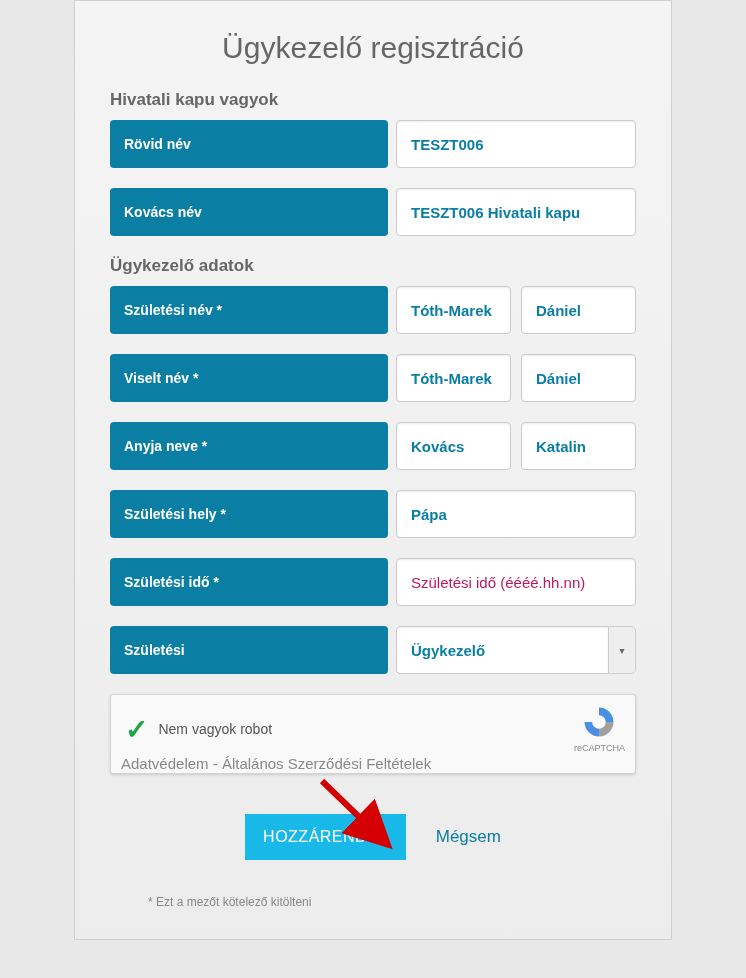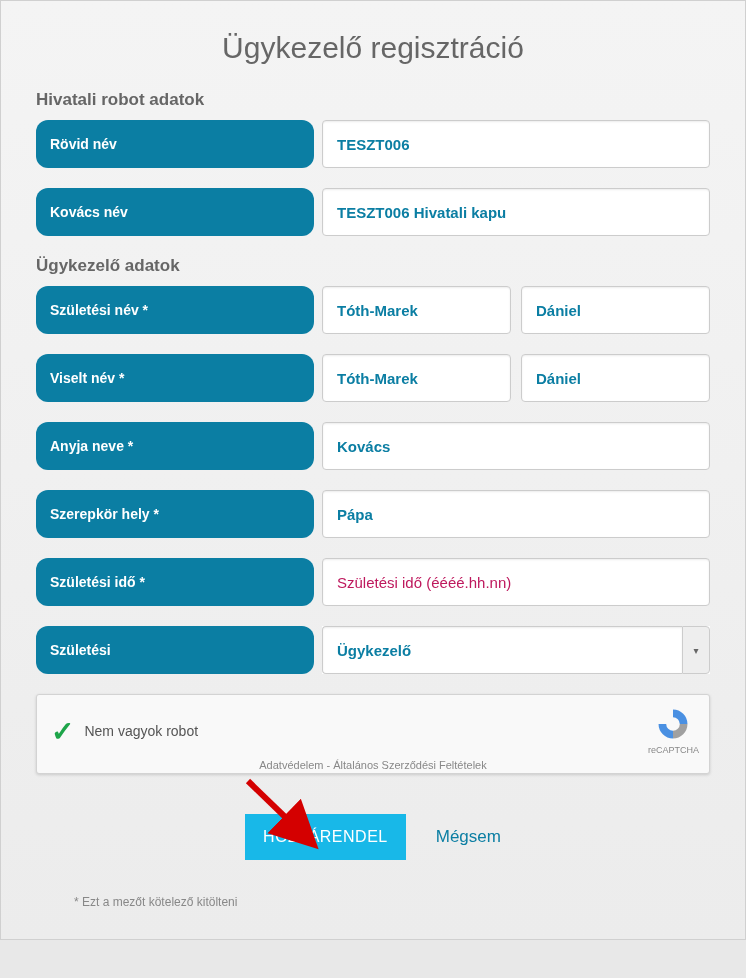--- a/index.html
+++ b/index.html
@@ -5,21 +5,21 @@
   * { box-sizing: border-box; }
   body {
     margin: 0;
     padding: 0;
     font-family: Arial, Helvetica, sans-serif;
     background: #e8e8e8;
     display: flex;
     justify-content: center;
   }
   .page {
-    width: 746px;
+    width: 598px;
     background: linear-gradient(to bottom, #f4f4f4 0%, #ececec 100%);
     border: 1px solid #d0d0d0;
     padding: 20px 35px 30px 35px;
     position: relative;
   }
   h1 {
     text-align: center;
     font-weight: 400;
     font-size: 30px;
     color: #666;
@@ -37,21 +37,21 @@
     margin-bottom: 20px;
     align-items: stretch;
   }
   .label {
     background: #0b7ea3;
     color: #fff;
     font-weight: 700;
     font-size: 14px;
     padding: 15px 14px;
     width: 278px;
-    border-radius: 12px;
+    border-radius: 4px;
     display: flex;
     align-items: center;
   }
   .input-wrap { flex: 1; display: flex; gap: 10px; }
   .input {
     flex: 1;
     background: #fff;
     border: 1px solid #ccc;
     border-radius: 4px;
     padding: 0 14px;
@@ -98,21 +98,21 @@
     display:flex;
     align-items:center;
     justify-content:space-between;
     flex:1;
   }
   .captcha-left { display:flex; align-items:center; gap:10px; }
   .check { color:#1ea54a; font-size:28px; font-weight:bold; margin-left:4px; }
   .captcha-text { color:#555; font-size:14px; }
   .captcha-right { text-align:center; font-size:9px; color:#888; }
   .captcha-logo { width:34px; height:34px; margin:0 auto 2px auto; }
-  .captcha-footer { text-align:center; font-size:11px; color:#888; margin-top:2px; }
+  .captcha-footer { text-align:left; font-size:15px; color:#888; margin-top:2px; }
   .buttons {
     display:flex;
     justify-content:center;
     align-items:center;
     gap:30px;
     margin-top:40px;
   }
   .btn-primary {
     background:#18b8e8;
     color:#fff;
@@ -140,21 +140,21 @@
     top:772px;
     pointer-events:none;
   }
 </style>
 </head>
 <body>
 
 <div class="page">
   <h1>Ügykezelő regisztráció</h1>
 
-  <h2>Hivatali robot adatok</h2>
+  <h2>Hivatali kapu vagyok</h2>
 
   <div class="row">
     <div class="label">Rövid név</div>
     <div class="input-wrap">
       <div class="input readonly">TESZT006</div>
     </div>
   </div>
 
   <div class="row">
     <div class="label">Kovács név</div>
@@ -178,25 +178,26 @@
     <div class="input-wrap">
       <div class="input">Tóth-Marek</div>
       <div class="input">Dániel</div>
     </div>
   </div>
 
   <div class="row">
     <div class="label">Anyja neve *</div>
     <div class="input-wrap">
       <div class="input">Kovács</div>
-    </div>
-  </div>
-
-  <div class="row">
-    <div class="label">Szerepkör hely *</div>
+      <div class="input">Katalin</div>
+    </div>
+  </div>
+
+  <div class="row">
+    <div class="label">Születési hely *</div>
     <div class="input-wrap">
       <div class="input">Pápa</div>
     </div>
   </div>
 
   <div class="row">
     <div class="label">Születési idő *</div>
     <div class="input-wrap">
       <div class="input placeholder" style="font-weight:400;color:#be185d;">Születési idő (éééé.hh.nn)</div>
     </div>

